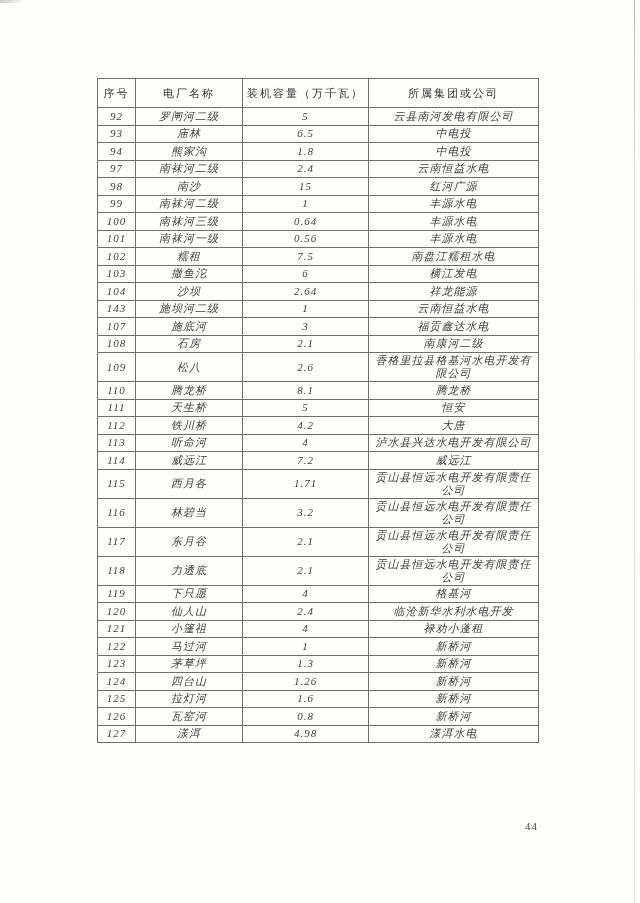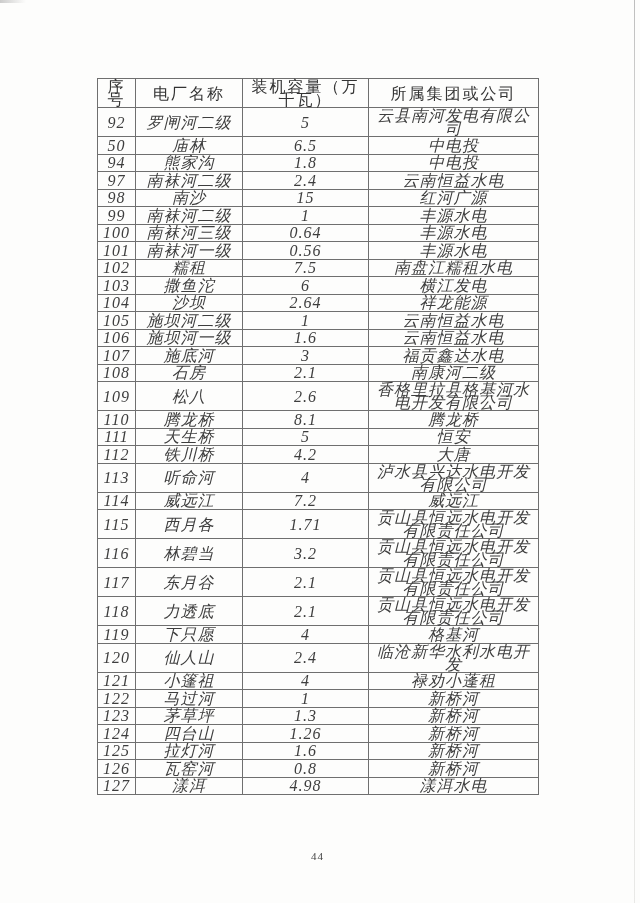--- a/index.html
+++ b/index.html
@@ -18,41 +18,41 @@
     background:linear-gradient(to bottom,#8a8a8a 0%,#bdbdbd 18%,#d9d9d6 45%,#cfcfcc 75%,#d8d8d5 100%);
     opacity:.55;
   }
   .scan-smudge-topleft{
     position:absolute;top:0;left:0;width:26px;height:3px;
     background:linear-gradient(to right,#9a9a9a,transparent);opacity:.5;
   }
   .doc-table{
     position:absolute;left:97px;top:78px;width:441px;
     border-collapse:collapse;table-layout:fixed;
-    font-size:16px;line-height:13px;
+    font-size:11px;line-height:13px;
     color:#3e3e3e;
   }
   .doc-table th,.doc-table td{
     border:1px solid #6f6f6f;
     text-align:center;vertical-align:middle;
     padding:1px 4px;
     font-weight:normal;
     letter-spacing:1px;
   }
   .doc-table th{
     height:26px;letter-spacing:2px;color:#333;
   }
   .doc-table tbody tr{height:17.5px;font-style:italic;}
   .col-idx{width:38px;}
   .col-name{width:107px;}
   .col-cap{width:126px;}
   .col-co{width:170px;}
   .page-number{
     position:absolute;left:97px;top:820px;width:441px;
-    text-align:center;font-size:11px;color:#454545;letter-spacing:1px;margin-top:30px;
+    text-align:right;font-size:11px;color:#454545;letter-spacing:1px;
   }
 </style>
 </head>
 <body>
 
 <div class="page">
   <div class="scan-smudge-topleft"></div>
   <div class="scan-edge-right"></div>
 
   <table class="doc-table">
@@ -71,21 +71,21 @@
       </tr>
     </thead>
     <tbody>
         <tr>
           <td>92</td>
           <td>罗闸河二级</td>
           <td>5</td>
           <td>云县南河发电有限公司</td>
         </tr>
         <tr>
-          <td>50</td>
+          <td>93</td>
           <td>庙林</td>
           <td>6.5</td>
           <td>中电投</td>
         </tr>
         <tr>
           <td>94</td>
           <td>熊家沟</td>
           <td>1.8</td>
           <td>中电投</td>
         </tr>
@@ -131,29 +131,23 @@
           <td>6</td>
           <td>横江发电</td>
         </tr>
         <tr>
           <td>104</td>
           <td>沙坝</td>
           <td>2.64</td>
           <td>祥龙能源</td>
         </tr>
         <tr>
-          <td>105</td>
+          <td>143</td>
           <td>施坝河二级</td>
           <td>1</td>
-          <td>云南恒益水电</td>
-        </tr>
-        <tr>
-          <td>106</td>
-          <td>施坝河一级</td>
-          <td>1.6</td>
           <td>云南恒益水电</td>
         </tr>
         <tr>
           <td>107</td>
           <td>施底河</td>
           <td>3</td>
           <td>福贡鑫达水电</td>
         </tr>
         <tr>
           <td>108</td>

